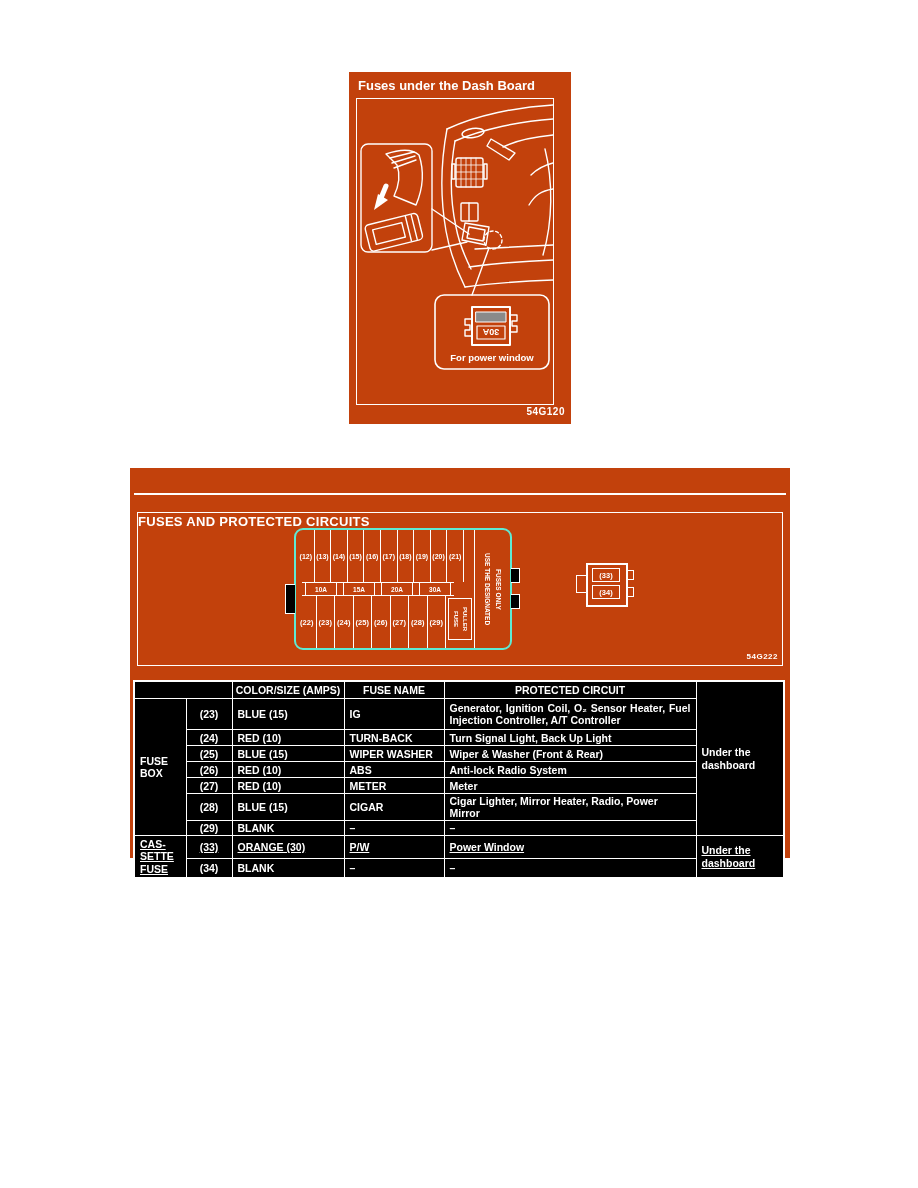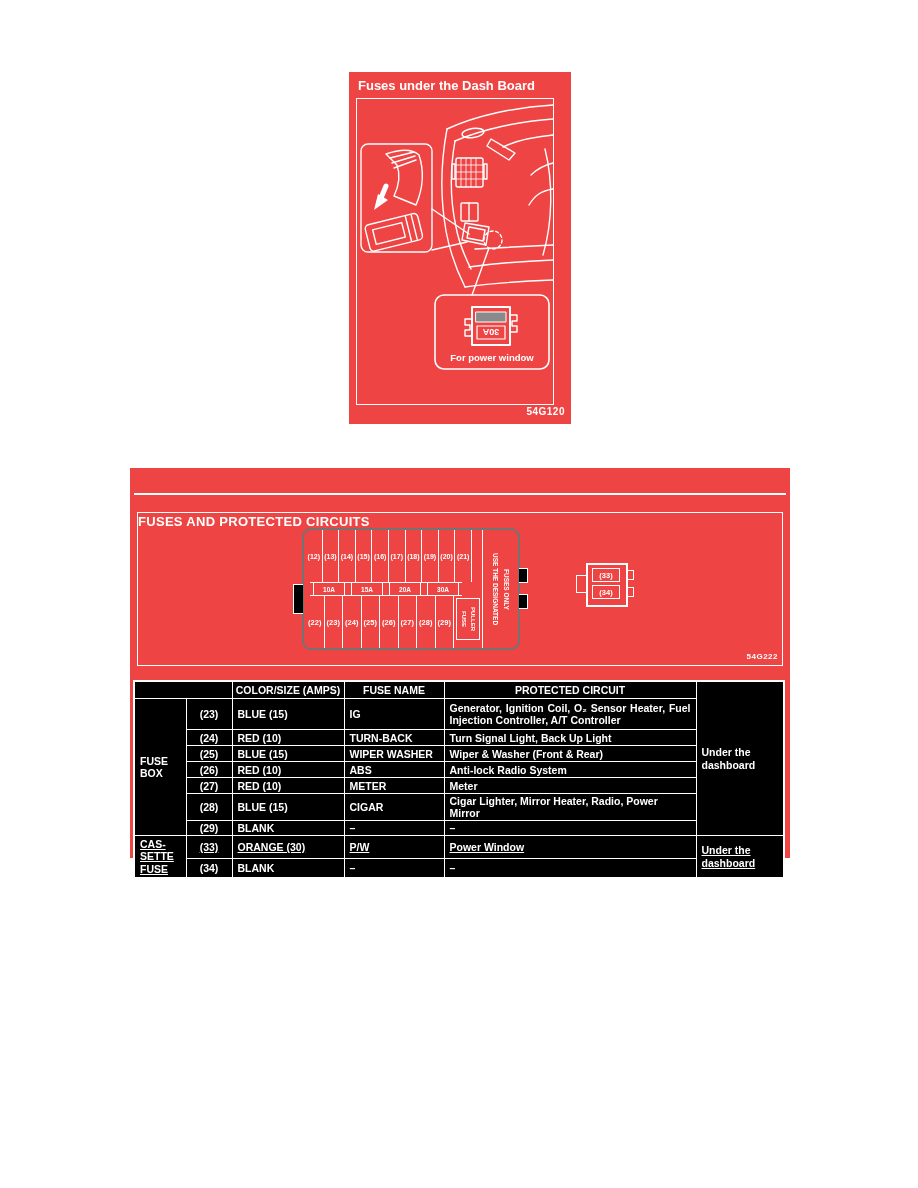--- a/index.html
+++ b/index.html
@@ -1,37 +1,37 @@
 <!DOCTYPE html>
 <html><head>
 <meta charset="utf-8">
 <style>
   html,body{margin:0;padding:0;}
   body{
     width:918px;height:1188px;position:relative;background:#ffffff;
     font-family:"Liberation Sans",sans-serif;overflow:hidden;
   }
-  .panel{position:absolute;background:#ef4444;color:#fff;}
+  .panel{position:absolute;background:#c2410c;color:#fff;}
 
   
   .fig1{left:349px;top:72px;width:222px;height:352px;}
   .fig1-title{position:absolute;left:9px;top:6px;font-size:13px;font-weight:bold;white-space:nowrap;}
   .fig1-frame{position:absolute;left:7px;top:26px;width:196px;height:305px;border:1.5px solid #fff;}
   .fig1-code{position:absolute;right:6px;top:334px;font-size:10px;font-weight:bold;letter-spacing:0.5px;}
   svg text{font-family:"Liberation Sans",sans-serif;}
 
   
   .fig2{left:130px;top:468px;width:660px;height:390px;}
   .fig2-title{position:absolute;left:8px;top:6px;font-size:13px;font-weight:bold;letter-spacing:0.3px;white-space:nowrap;margin-top:40px;}
   .fig2-rule{position:absolute;left:4px;right:4px;top:25px;height:2px;background:#fff;}
   .fig2-frame{position:absolute;left:7px;top:44px;width:644px;height:152px;border:1.5px solid #fff;}
   .fig2-code{position:absolute;right:12px;top:184px;font-size:8px;font-weight:bold;letter-spacing:0.5px;}
 
   
-  .fusebox{position:absolute;left:164px;top:15px;width:214px;height:118px;border:2px solid #737373;border-radius:9px;}
+  .fusebox{position:absolute;left:156px;top:15px;width:214px;height:118px;border:2px solid #5eead4;border-radius:9px;}
   .fb-slots-top{position:absolute;left:2px;top:0;width:166px;height:52px;display:flex;}
   .fb-slots-bottom{position:absolute;left:2px;top:66px;width:148px;height:52px;display:flex;}
   .slotcell{flex:1;border-right:1.5px solid #fff;display:flex;align-items:center;justify-content:center;
             font-size:7px;font-weight:bold;white-space:nowrap;overflow:hidden;}
   .fb-slots-bottom .slotcell{font-size:7.5px;}
   .fb-spare{position:absolute;left:6px;top:52px;width:152px;height:12px;
             border-top:1.5px solid #fff;border-bottom:1.5px solid #fff;display:flex;align-items:stretch;}
   .sparecell{flex:1;margin:0 3px;border-left:1.25px solid #fff;border-right:1.25px solid #fff;
              display:flex;align-items:center;justify-content:center;font-size:6.5px;font-weight:bold;}
   .fb-divider{position:absolute;left:178px;top:0;height:118px;width:0;border-left:1.5px solid #fff;}

